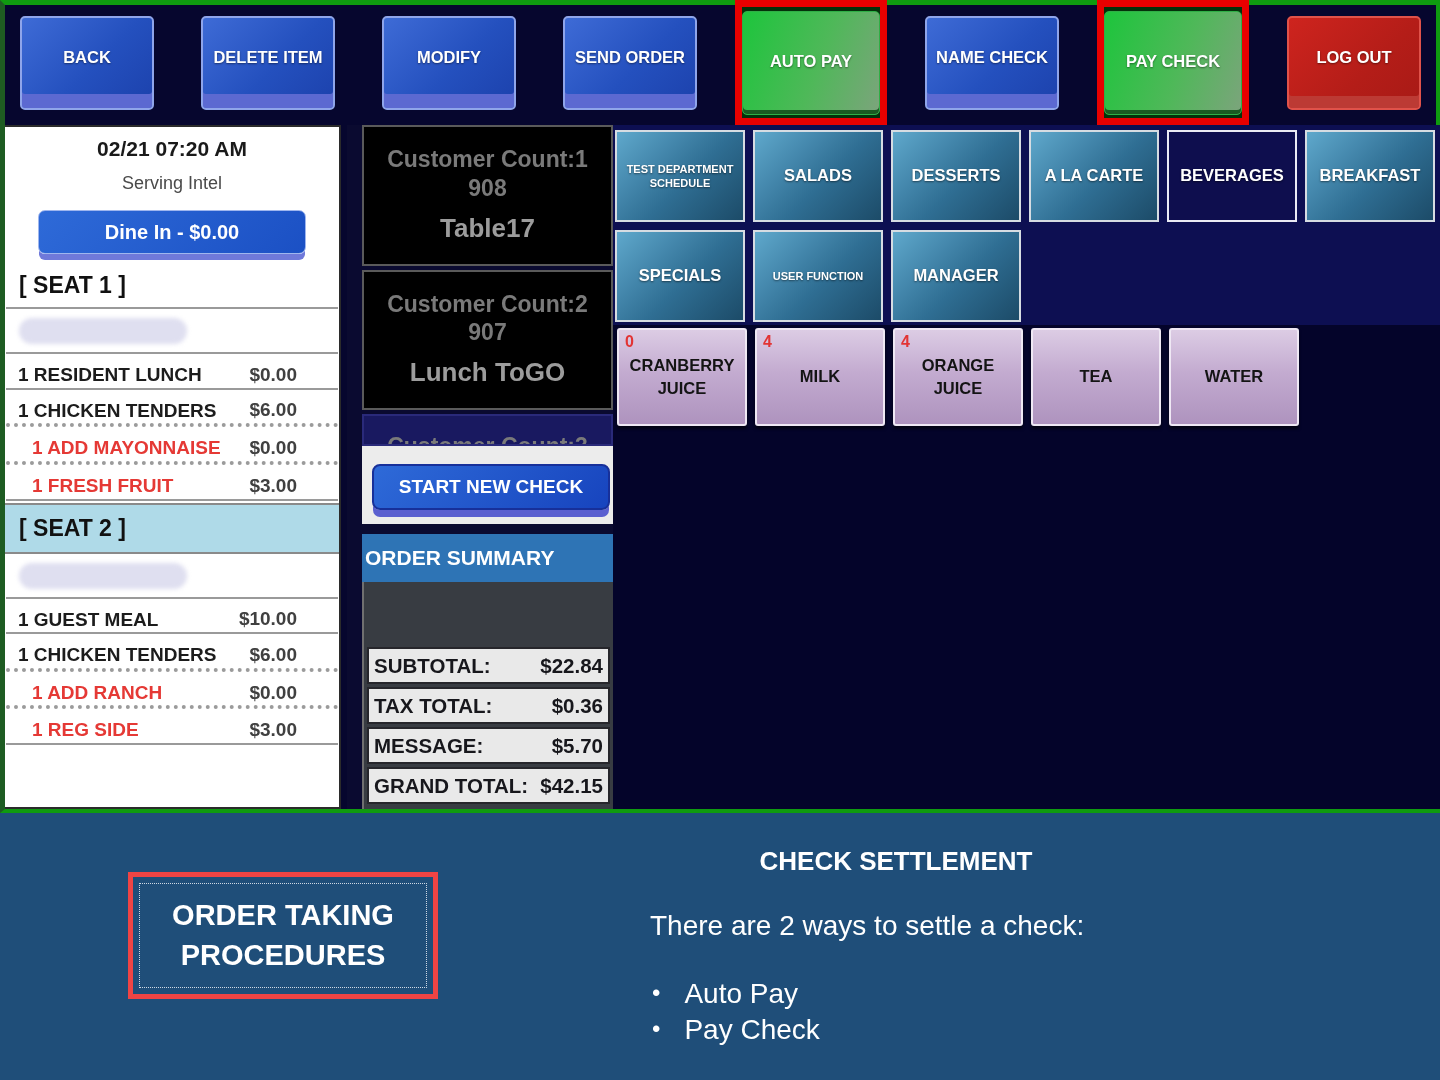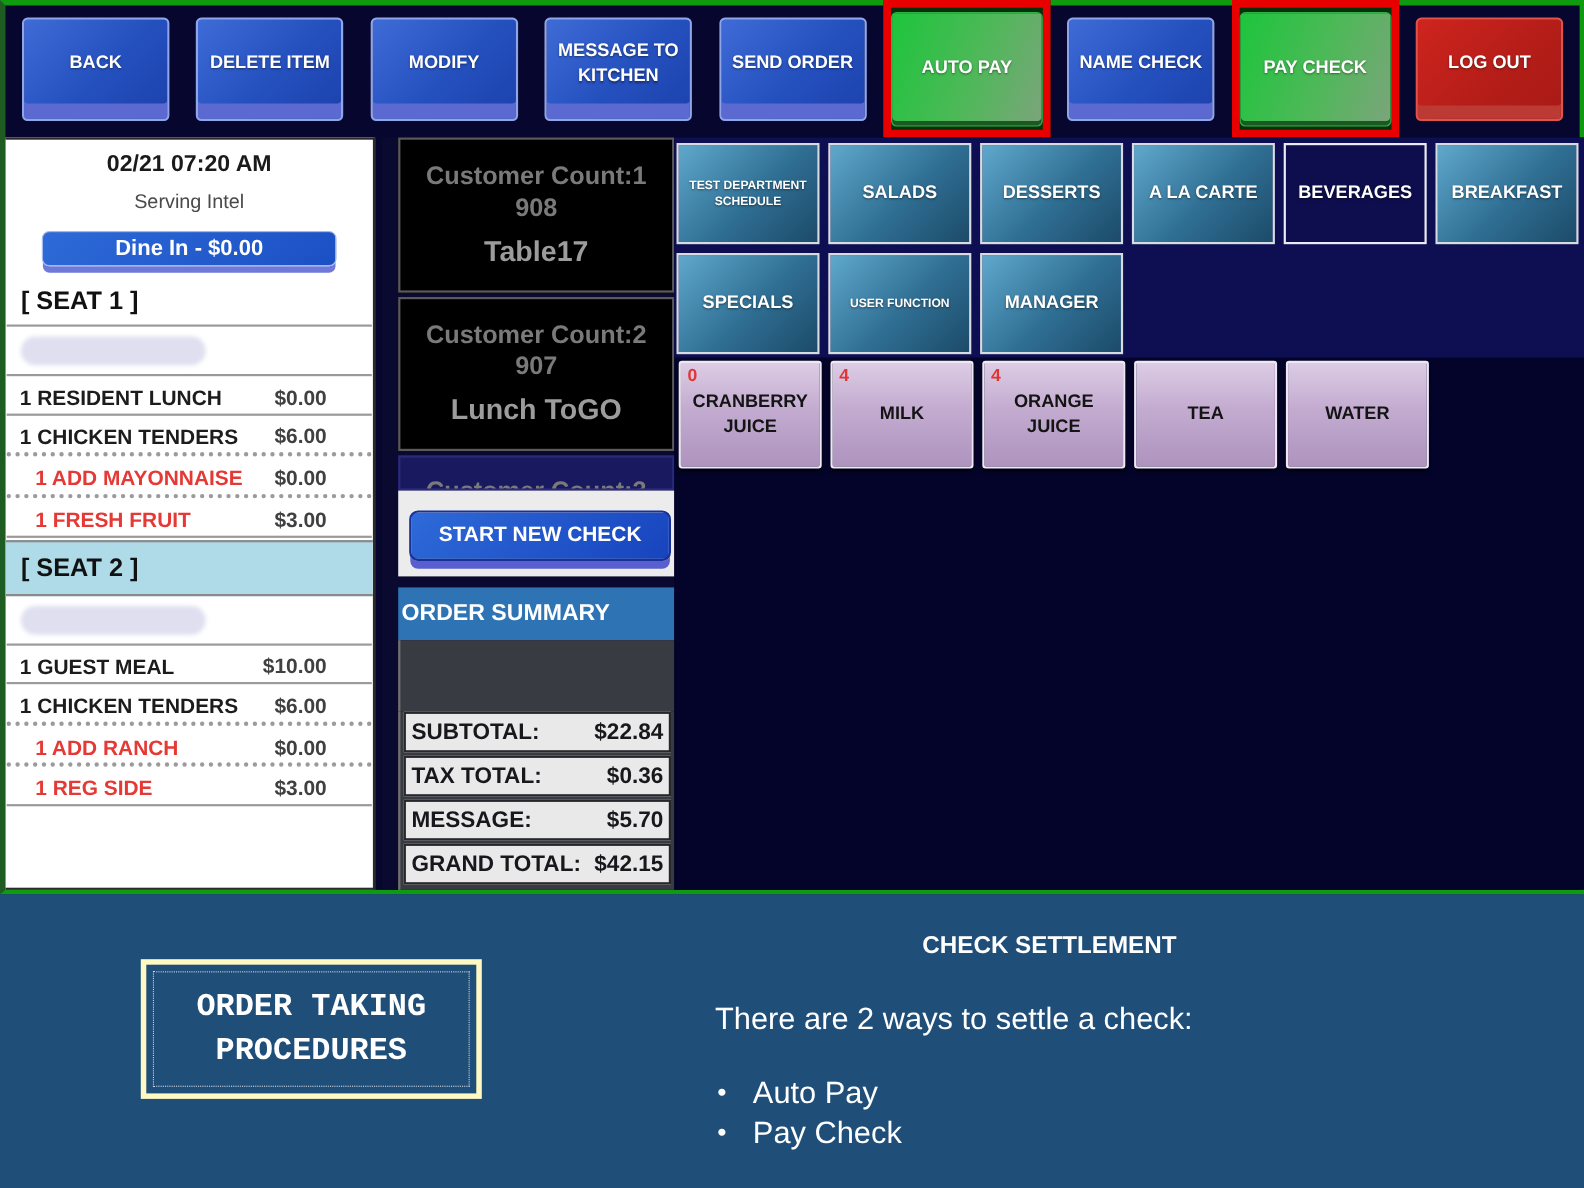--- a/index.html
+++ b/index.html
@@ -26,21 +26,21 @@
   .tb-btn.red{background:linear-gradient(135deg,#CE241E 0%,#B41D18 60%,#A81A16 100%);
     border:2px solid #E0524A;box-shadow:inset 0 -12px 0 #BC3A34;}
 
   .main{position:absolute;top:120px;left:0;width:1431px;height:684px;display:flex;}
 
   
   .left-panel{width:336px;height:100%;background:#fff;border:2px solid #2B2B2B;border-left:none;
     overflow:hidden;flex:none;}
   .lp-date{font-size:21px;font-weight:bold;color:#1A1A1A;text-align:center;padding-top:10px;}
   .lp-server{font-size:18px;color:#4A4A4A;text-align:center;padding-top:12px;}
-  .ordertype-btn{width:268px;height:32px;margin:16px auto 4px;border-radius:7px;
+  .ordertype-btn{width:268px;height:44px;margin:16px auto 4px;border-radius:7px;
     background:linear-gradient(135deg,#2E6AD8 0%,#1B50C4 100%);border:1px solid #9FB6EE;
     box-shadow:0 7px 0 -1px #6F79DA;display:flex;align-items:center;justify-content:center;
     color:#fff;font-weight:bold;font-size:20px;cursor:pointer;}
   .seat-header{font-size:23px;font-weight:bold;color:#111;padding:14px 14px 8px;}
   .seat-header.hl{background:#AFDAE8;border-top:2px solid #8A8A8A;border-bottom:2px solid #8A8A8A;
     padding:10px 14px;margin-top:2px;}
   .sep-solid{border-top:2px solid #9A9A9A;margin:0 1px;}
   .sep-dotted{border-top:4px dotted #9B9B9B;margin:0 1px;}
   .blur-blob{height:26px;width:168px;margin:9px 14px 8px;border-radius:13px;background:#DFDFF0;filter:blur(2px);}
   .item-row{display:flex;justify-content:space-between;align-items:center;
@@ -87,47 +87,44 @@
   .item-btns{display:flex;position:relative;padding-left:2px;margin-top:-2px;}
   .item-btn{width:130px;height:98px;margin-right:8px;flex:none;position:relative;cursor:pointer;
     background:linear-gradient(180deg,#DCCCE4 0%,#C3ABD0 45%,#AE93BE 100%);
     border:2px solid #EFE8F4;border-radius:3px;box-shadow:0 3px 3px rgba(0,0,0,.55);
     display:flex;align-items:center;justify-content:center;color:#141414;font-weight:bold;
     font-size:16.5px;text-align:center;line-height:1.4;padding:2px 8px;}
   .item-btn .count{position:absolute;top:1px;left:6px;color:#E23434;font-size:16px;font-weight:bold;}
 
   
   .slide{position:absolute;top:813px;left:0;width:1440px;height:267px;background:#1F4E79;color:#fff;}
-  .otp-box{position:absolute;left:128px;top:59px;width:310px;height:127px;border:5px solid #fef9c3;
-    display:flex;align-items:center;justify-content:center;padding:6px;font-family:Liberation Mono, monospace;}
+  .otp-box{position:absolute;left:128px;top:59px;width:310px;height:127px;border:5px solid #ef4444;
+    display:flex;align-items:center;justify-content:center;padding:6px;}
   .otp-inner{width:100%;height:100%;border:1px dotted #cfd8e4;display:flex;align-items:center;
     justify-content:center;text-align:center;font-weight:bold;font-size:29px;line-height:1.35;padding:0 26px;}
-  .cs-head{position:absolute;left:654px;top:33px;width:600px;text-align:center;
-    font-weight:bold;font-size:22px;}
+  .cs-head{position:absolute;left:596px;top:33px;width:600px;text-align:center;
+    font-weight:bold;font-size:26px;}
   .cs-body{position:absolute;left:650px;top:97px;font-size:28px;}
   .cs-bullets{position:absolute;left:652px;top:163px;margin:0;padding:0;list-style:none;
     font-size:28px;line-height:1.28;}
   .cs-bullets li::before{content:"•";margin-right:24px;font-size:24px;position:relative;top:-2px;}
 </style>
 </head>
 <body>
 
 <div class="pos">
   <div class="toolbar">
       <div class="tb-slot">
         <div class="tb-btn blue">BACK</div>
       </div>
       <div class="tb-slot">
         <div class="tb-btn blue">DELETE ITEM</div>
       </div>
       <div class="tb-slot">
         <div class="tb-btn blue">MODIFY</div>
-      </div>
-      <div class="tb-slot">
-        <div class="tb-btn blue">MESSAGE TO KITCHEN</div>
       </div>
       <div class="tb-slot">
         <div class="tb-btn blue">SEND ORDER</div>
       </div>
       <div class="red-frame">
         <div class="tb-btn green">AUTO PAY</div>
       </div>
       <div class="tb-slot">
         <div class="tb-btn blue">NAME CHECK</div>
       </div>

